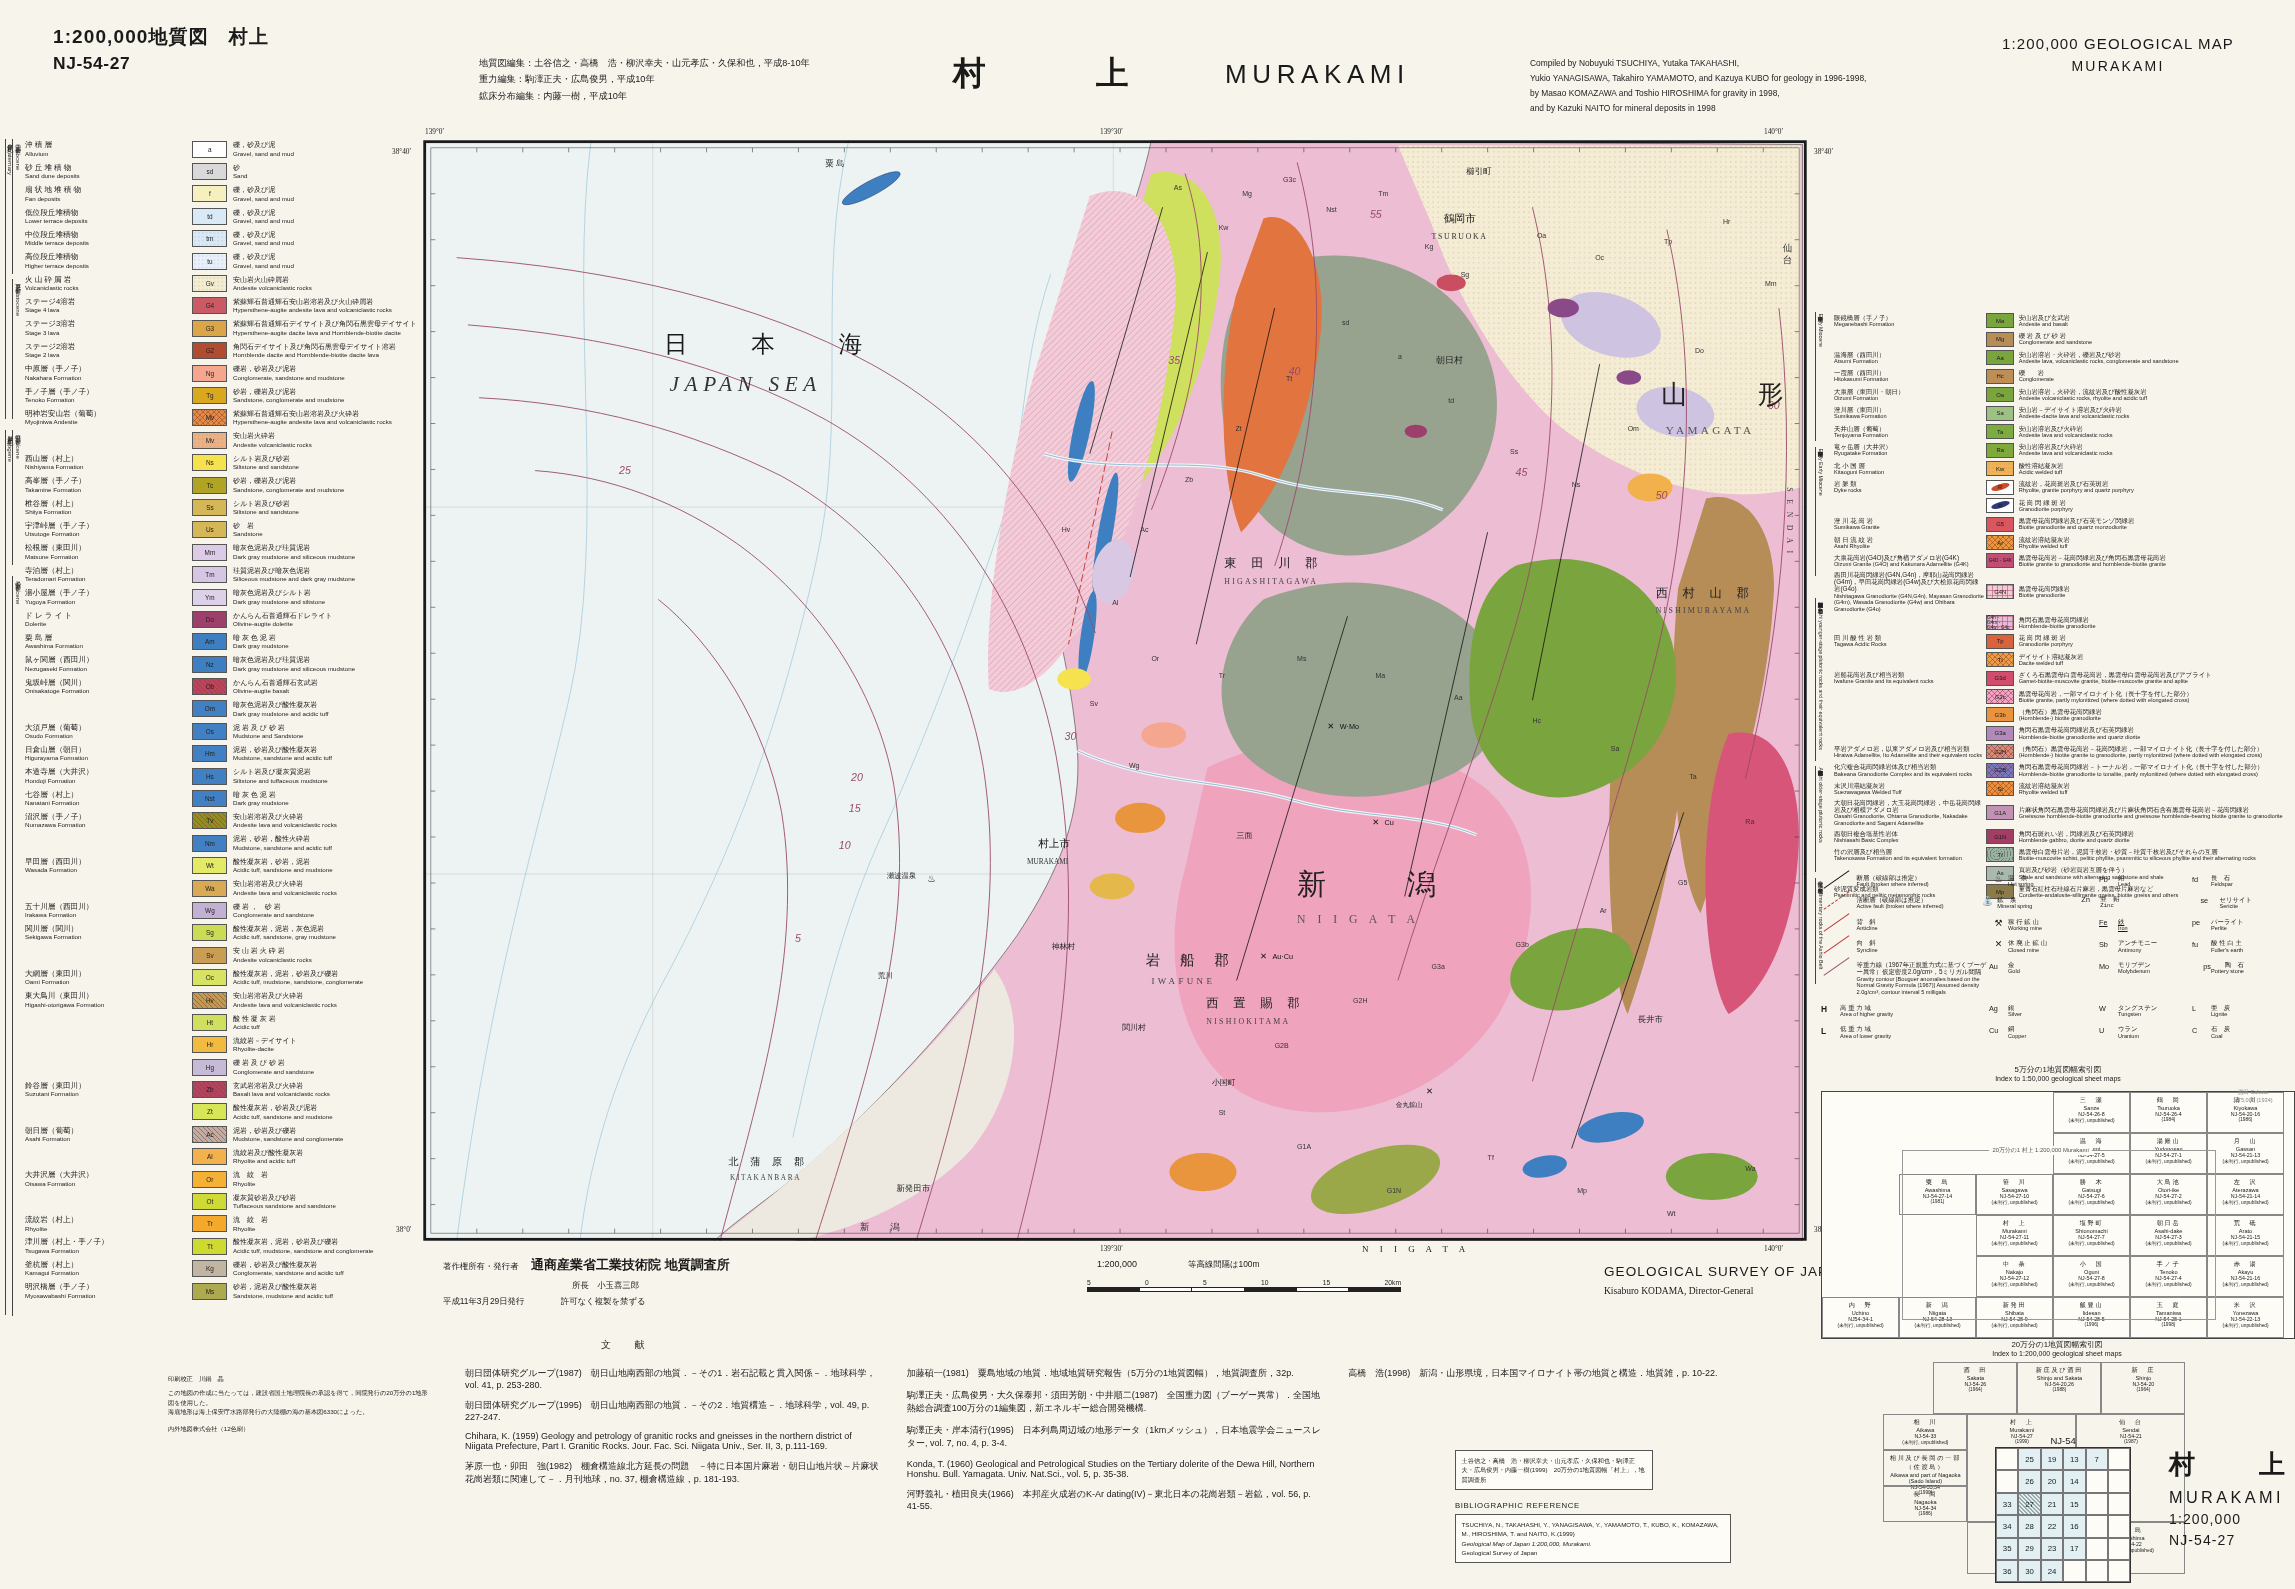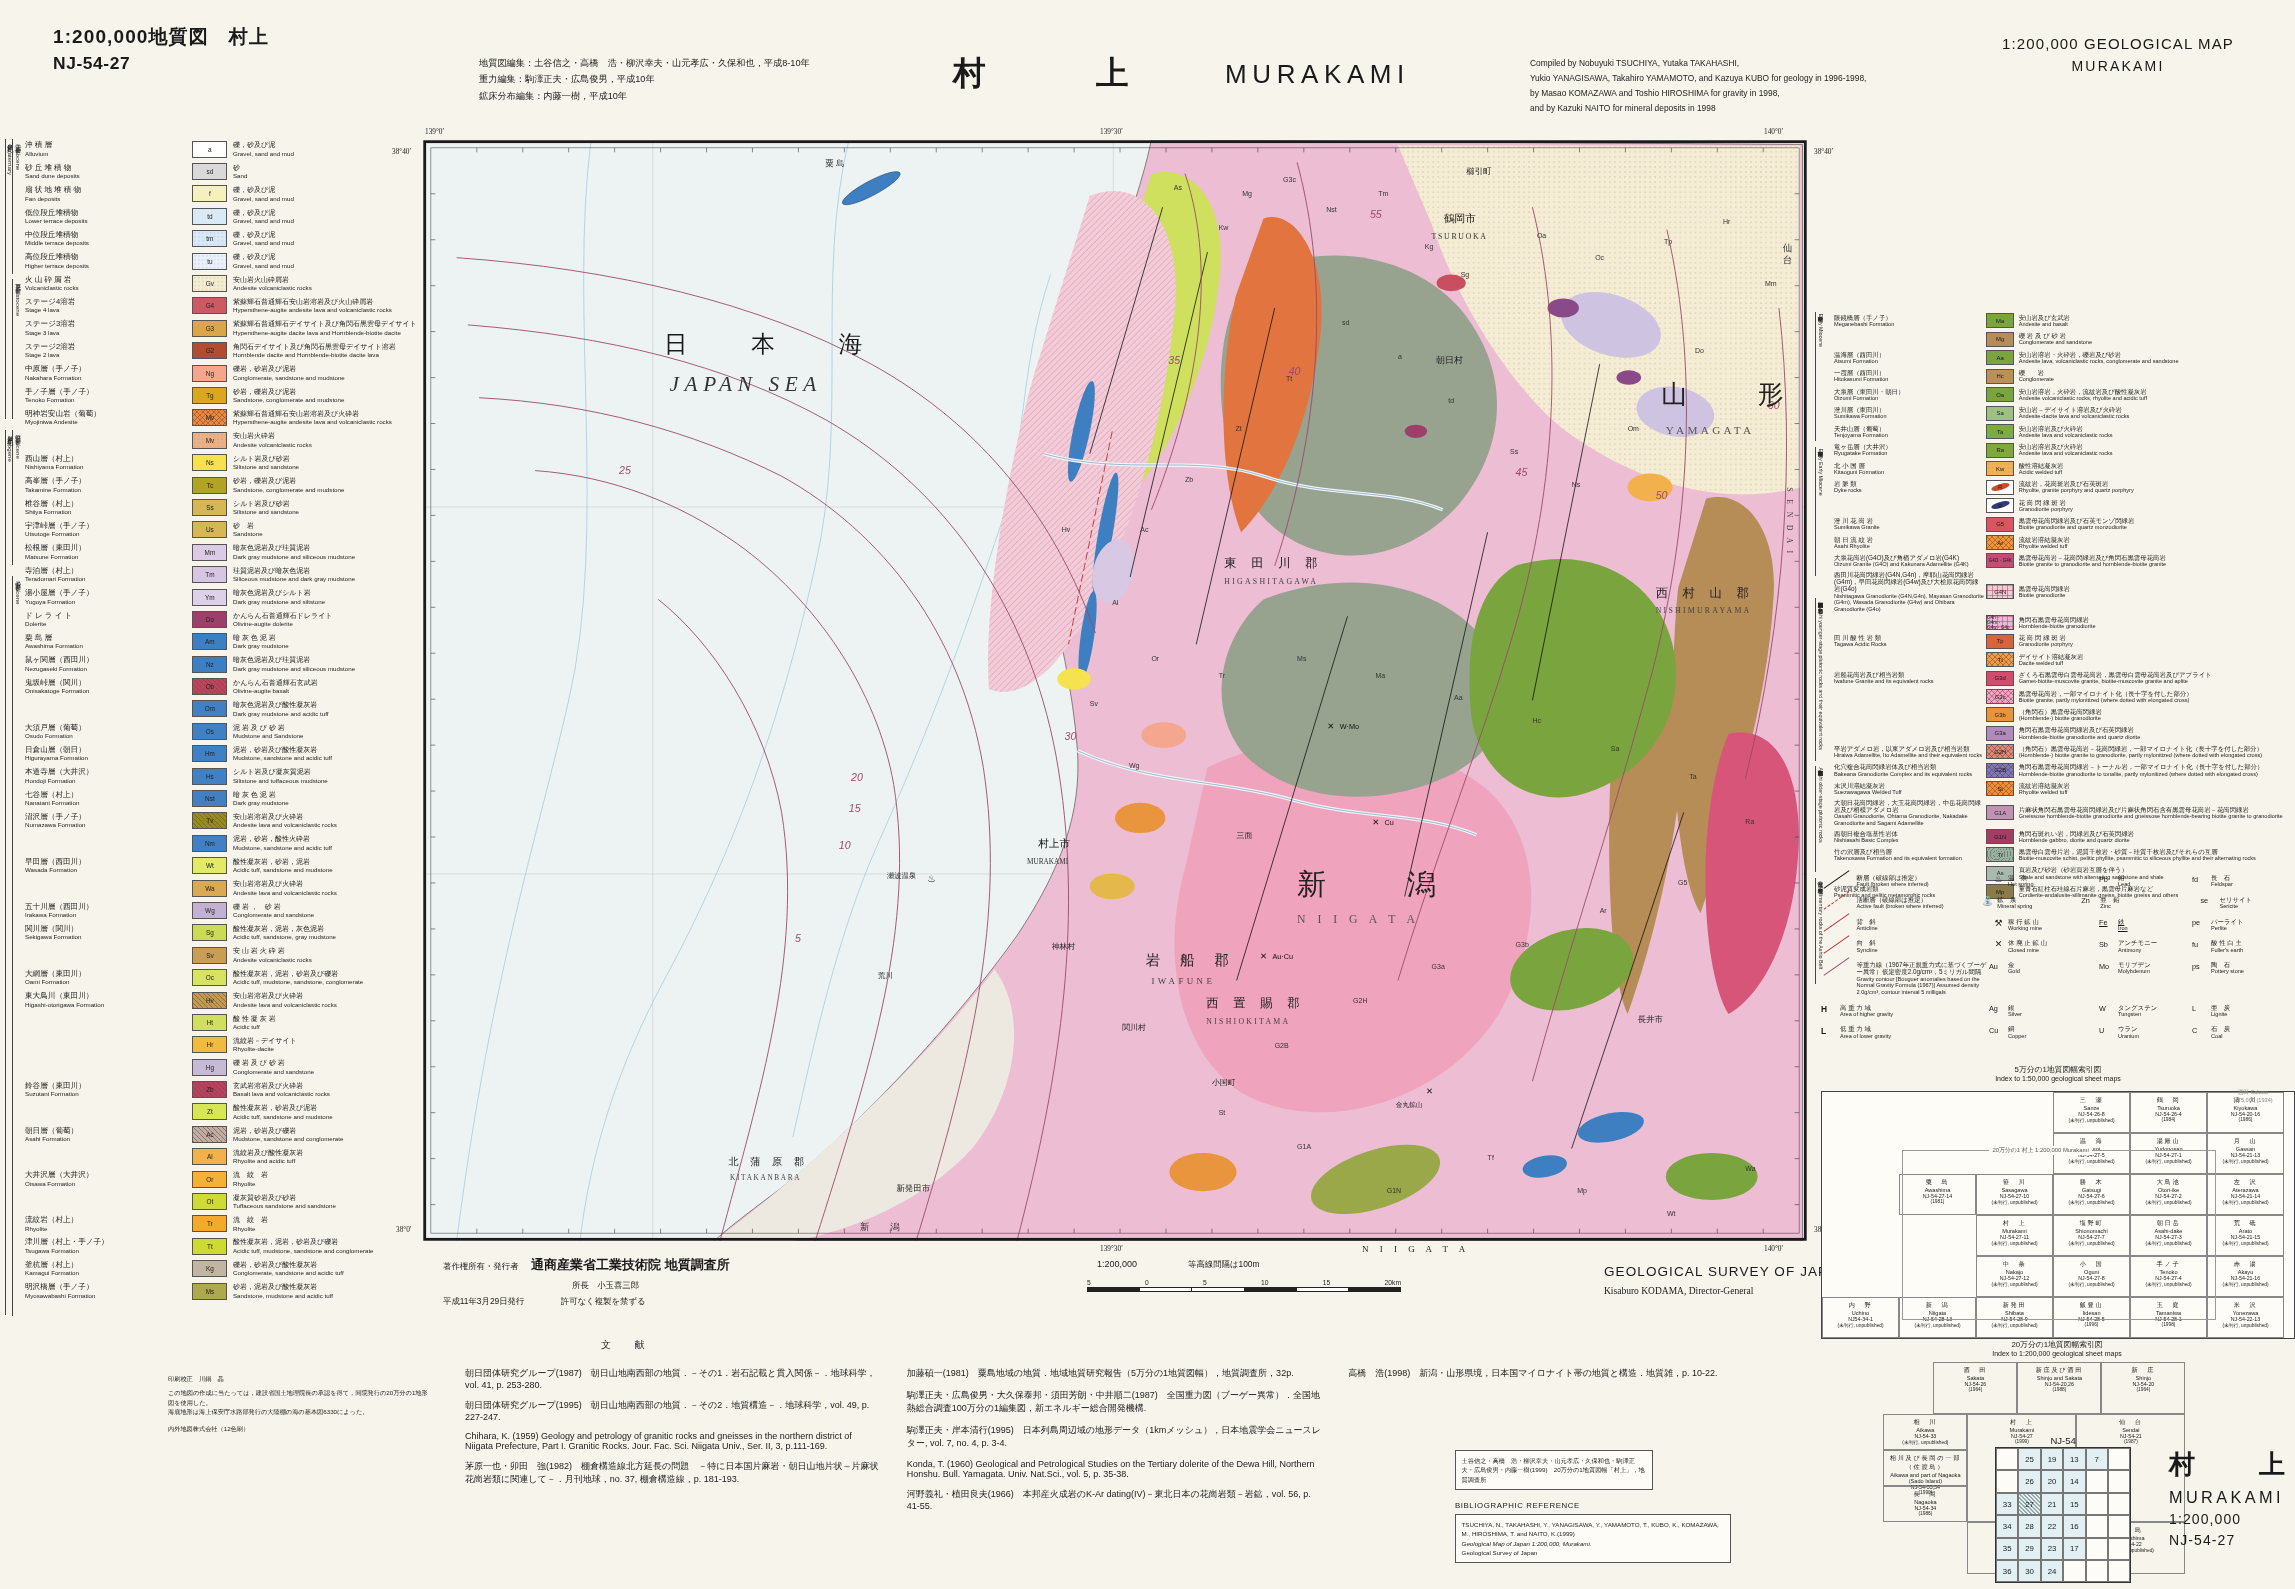--- a/index.html
+++ b/index.html
@@ -1664,21 +1664,21 @@
           <span class="en">Active fault (broken where inferred)</span>
         </div>
       </div>
       <div class="symc" style="width: 110px;">
         <div class="sglyph">⛲</div>
         <div class="lbl">
           <span class="ja">鉱　泉</span>
           <span class="en">Mineral spring</span>
         </div>
       </div>
-      <div class="symc" style="width: 93px;">
+      <div class="symc" style="width: 93px; font-family: Liberation Mono, monospace;">
         <div class="scode">Zn</div>
         <div class="lbl">
           <span class="ja">亜　鉛</span>
           <span class="en">Zinc</span>
         </div>
       </div>
       <div class="symc" style="width: 101px; margin-left: 32px;">
         <div class="scode">se</div>
         <div class="lbl">
           <span class="ja">セリサイト</span>
@@ -1761,21 +1761,21 @@
           <span class="en">Gold</span>
         </div>
       </div>
       <div class="symc" style="width: 93px;">
         <div class="scode">Mo</div>
         <div class="lbl">
           <span class="ja">モリブデン</span>
           <span class="en">Molybdenum</span>
         </div>
       </div>
-      <div class="symc" style="width: 101px;">
+      <div class="symc" style="width: 101px; text-align: right;">
         <div class="scode">ps</div>
         <div class="lbl">
           <span class="ja">陶　石</span>
           <span class="en">Pottery stone</span>
         </div>
       </div>
     </div>
     <div class="symrow">
       <div class="symc" style="width: 168px;">
         <div class="scode" style="font-weight: bold; font-size: 8.4px;">H</div>

